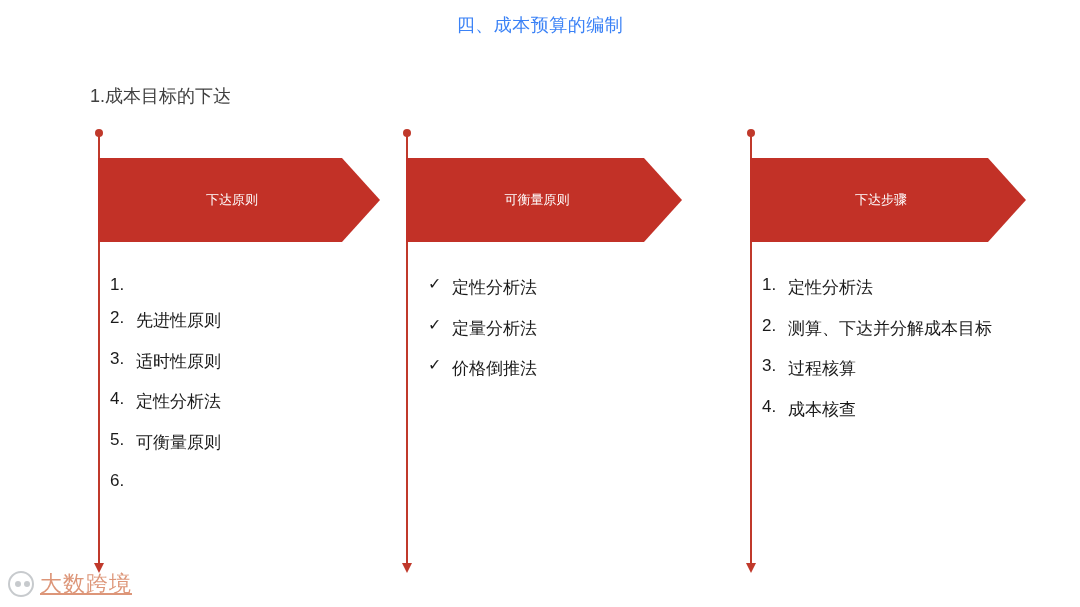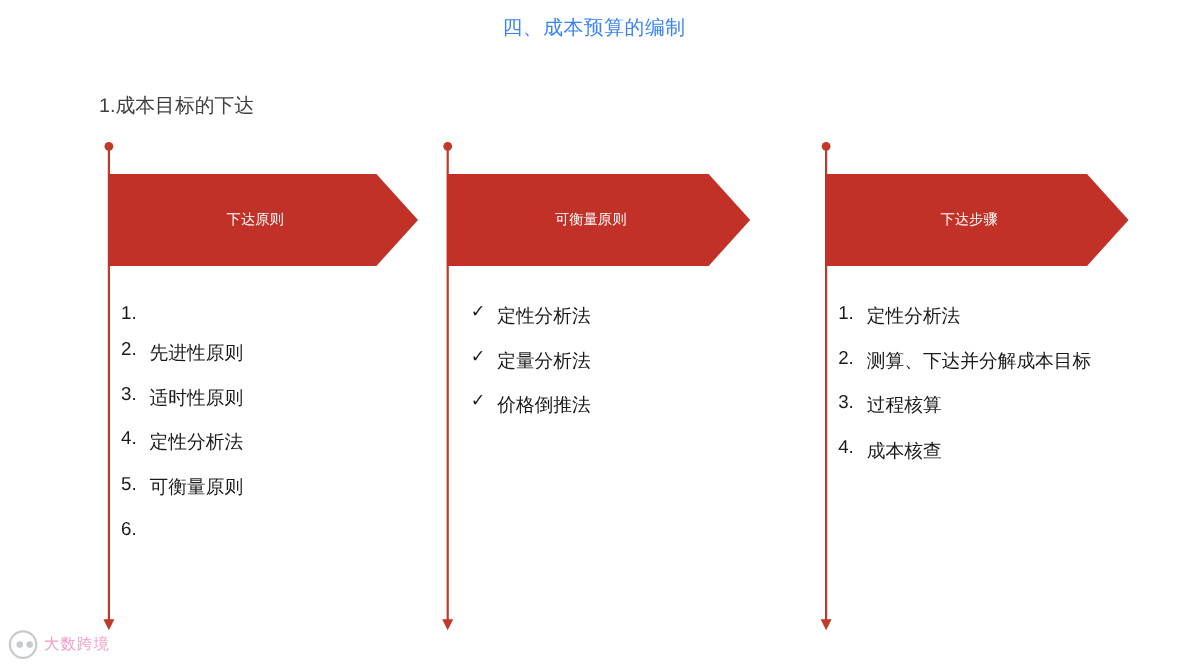--- a/index.html
+++ b/index.html
@@ -140,23 +140,24 @@
   }
   .wm-logo::after {
     content: "";
     position: absolute;
     left: 14px; top: 8px;
     width: 6px; height: 6px;
     border-radius: 50%;
     background: #9aa0a6;
   }
   .wm-text {
-    font-size: 14px;
-    color: #ec4899;
+    font-size: 22px;
+    color: #c2410c;
     letter-spacing: 1px;
+    text-decoration: underline;
   }
 </style>
 </head>
 <body>
 
 <div class="slide">
 
   <div class="slide-title">四、成本预算的编制</div>
   <div class="section-title">1.成本目标的下达</div>
 

